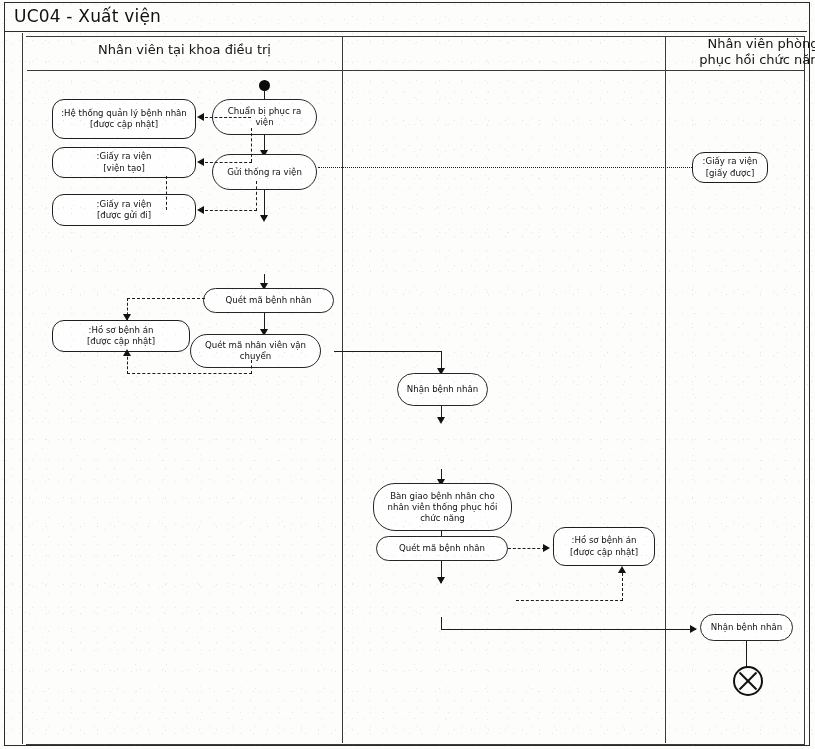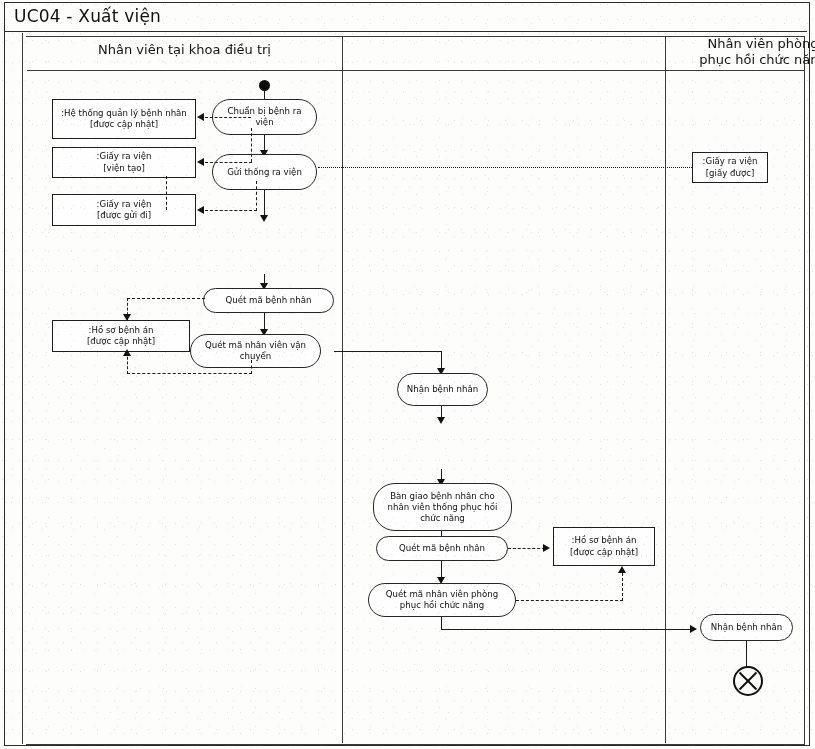--- a/index.html
+++ b/index.html
@@ -22,21 +22,21 @@
   .side-rule{position:absolute;left:22px;top:33px;width:1.2px;height:711px;background:#3a3a3a;}
 
   
   .pool{position:absolute;left:26px;top:36px;width:778px;height:707px;border:1.3px solid #3a3a3a;border-left:none;}
   .lane-div{position:absolute;top:36px;width:1.3px;height:707px;background:#3a3a3a;}
   .lane-hdr-rule{position:absolute;height:1.2px;background:#3a3a3a;}
   .lane-title{position:absolute;text-align:center;font-size:13px;color:#141414;line-height:1.25;}
 
   
   .node{position:absolute;box-sizing:border-box;display:flex;align-items:center;justify-content:center;
-        text-align:center;color:#101010;}
+        text-align:center;color:#101010;border-radius:12px;}
   .action{border:1.4px solid #262626;border-radius:22px;font-size:8.6px;line-height:1.28;padding:2px 5px;
           background:#fefefe;}
   .object{border:1.5px solid #1e1e1e;font-size:8.6px;line-height:1.3;padding:2px 4px;background:#fefefe;}
   .start-node{position:absolute;width:11px;height:11px;border-radius:50%;background:#0b0b0b;}
   .end-node{position:absolute;width:26px;height:26px;border-radius:50%;border:2px solid #111;}
   .end-node::before,.end-node::after{content:"";position:absolute;left:50%;top:50%;width:24px;height:2px;
     background:#111;transform-origin:center;}
   .end-node::before{transform:translate(-50%,-50%) rotate(45deg);}
   .end-node::after{transform:translate(-50%,-50%) rotate(-45deg);}
 
@@ -71,21 +71,21 @@
   <div class="lane-hdr-rule" style="left:343px;top:70px;width:322px;"></div>
   <div class="lane-hdr-rule" style="left:666px;top:70px;width:138px;"></div>
 
   <div class="lane-title" style="left:27px;top:42px;width:315px;">Nhân viên tại khoa điều trị</div>
   <div class="lane-title" style="left:696px;top:36px;width:134px;">Nhân viên phòng phục hồi chức năng</div>
 
   <div class="start-node" style="left:259px;top:80px;"></div>
   <div class="edge v" style="left:264px;top:91px;height:10px;"></div>
   <div class="arrow ar-down" style="left:260px;top:99px;"></div>
 
-  <div class="node action" style="left:212px;top:99px;width:105px;height:36px;">Chuẩn bị bệnh ra viện</div>
+  <div class="node action" style="left:212px;top:99px;width:105px;height:36px;">Chuẩn bị phục ra viện</div>
 
   <div class="edge v" style="left:264px;top:135px;height:19px;"></div>
   <div class="arrow ar-down" style="left:260px;top:150px;"></div>
 
   <div class="node action" style="left:212px;top:154px;width:105px;height:36px;">Gửi thống ra viện</div>
 
   <div class="edge v" style="left:264px;top:190px;height:29px;"></div>
   <div class="arrow ar-down" style="left:260px;top:215px;"></div>
 
 
@@ -161,21 +161,20 @@
   <div class="node action" style="left:373px;top:483px;width:139px;height:48px;">Bàn giao bệnh nhân cho nhân viên thống phục hồi chức năng</div>
 
   <div class="edge v" style="left:441px;top:531px;height:15px;"></div>
   <div class="arrow ar-down" style="left:437px;top:541px;"></div>
 
   <div class="node action" style="left:376px;top:536px;width:132px;height:25px;">Quét mã bệnh nhân</div>
 
   <div class="edge v" style="left:441px;top:561px;height:22px;"></div>
   <div class="arrow ar-down" style="left:437px;top:577px;"></div>
 
-  <div class="node action" style="left:368px;top:583px;width:148px;height:34px;">Quét mã nhân viên phòng phục hồi chức năng</div>
 
   <div class="node object" style="left:553px;top:527px;width:102px;height:39px;flex-direction:column;">
     <span>:Hồ sơ bệnh án</span>
     <span>[được cập nhật]</span>
   </div>
 
   <div class="dash-h" style="left:508px;top:548px;width:37px;"></div>
   <div class="arrow ar-right" style="left:543px;top:544px;"></div>
 
   <div class="dash-h" style="left:516px;top:600px;width:107px;"></div>

